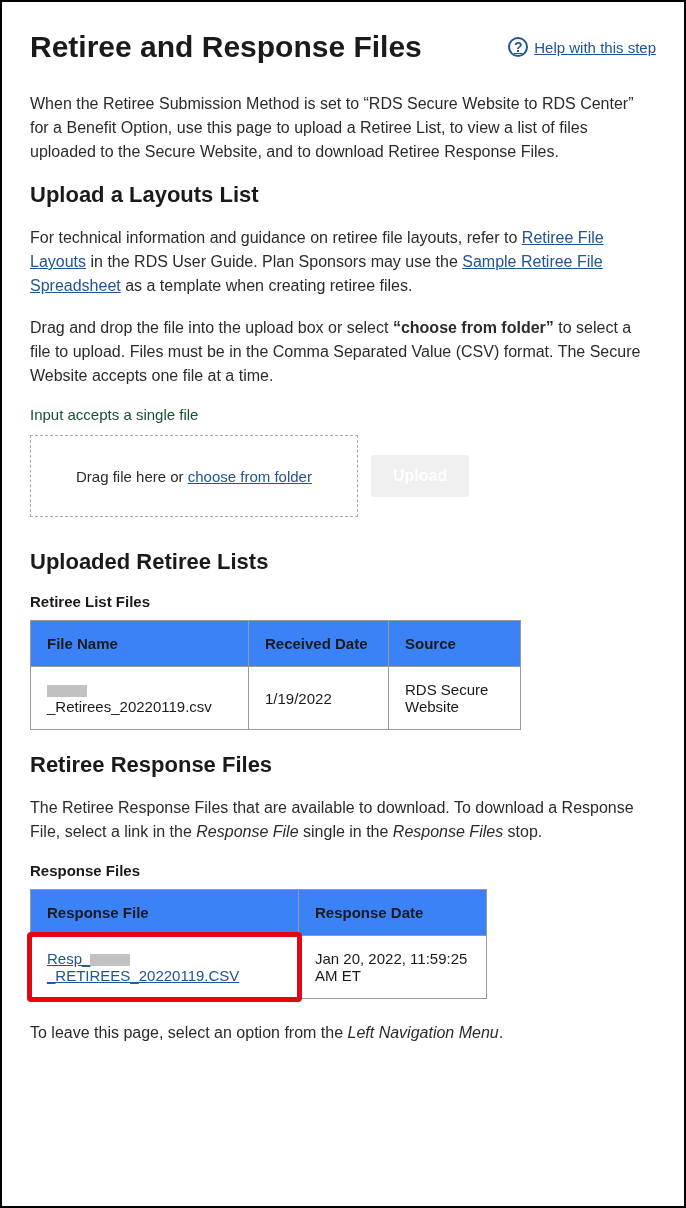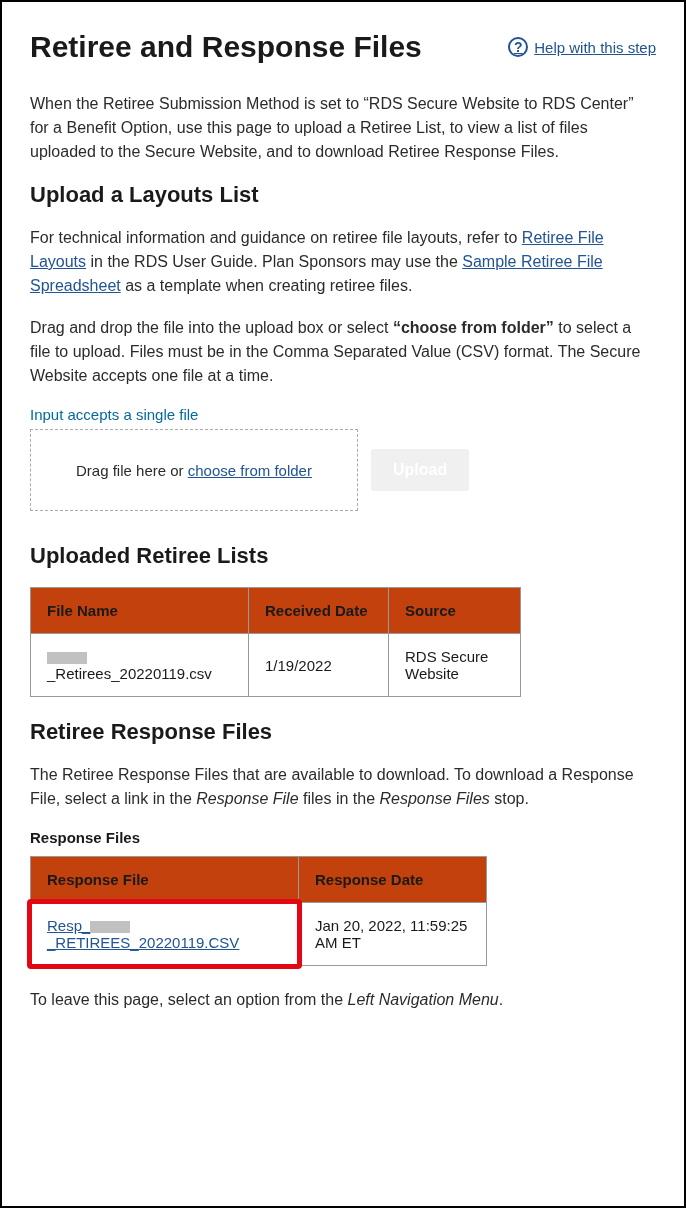--- a/index.html
+++ b/index.html
@@ -58,22 +58,22 @@
     margin: 14px 0 18px 0;
   }
   .bold-inline { font-weight: 700; }
   .inline-link {
     color: #205493;
     text-decoration: underline;
     cursor: pointer;
   }
   .upload-label {
     font-size: 15px;
-    margin-bottom: 6px;
-    color: #0369a1;
+    margin-bottom: 12px;
+    color: #14532d;
   }
   .upload-row {
     display: flex;
     align-items: center;
     gap: 13px;
     margin-bottom: 32px;
   }
   .dropzone {
     border: 1px dashed #aaa;
     width: 328px;
@@ -105,21 +105,21 @@
     width: auto;
     margin-bottom: 22px;
   }
   th, td {
     border: 1px solid #999;
     padding: 14px 16px;
     font-size: 15px;
     text-align: left;
   }
   th {
-    background: #c2410c;
+    background: #3b82f6;
     font-weight: 700;
   }
   .redact {
     display: inline-block;
     background: #c1c1c1;
     width: 40px;
     height: 12px;
     vertical-align: middle;
   }
   .response-table td:first-child, .response-table th:first-child {
@@ -178,20 +178,21 @@
     <div class="dropzone">
       <span>
         <span class="inline-run">Drag file here or </span><a class="inline-link inline-run">choose from folder</a>
       </span>
     </div>
     <button class="upload-btn">Upload</button>
   </div>
 
   <h2>Uploaded Retiree Lists</h2>
 
+  <div class="table-caption">Retiree List Files</div>
   <table class="retiree-table">
     <thead>
       <tr>
         <th>File Name</th>
         <th>Received Date</th>
         <th>Source</th>
       </tr>
     </thead>
     <tbody>
       <tr>
@@ -199,21 +200,21 @@
           <span class="redact"></span><span class="inline-run">_Retirees_20220119.csv</span>
         </td>
         <td>1/19/2022</td>
         <td>RDS Secure Website</td>
       </tr>
     </tbody>
   </table>
 
   <h2>Retiree Response Files</h2>
   <p>
-    <span class="inline-run">The Retiree Response Files that are available to download. To download a Response File, select a link in the </span><span class="italic inline-run">Response File</span><span class="inline-run"> files in the </span><span class="italic inline-run">Response Files</span><span class="inline-run"> stop.</span>
+    <span class="inline-run">The Retiree Response Files that are available to download. To download a Response File, select a link in the </span><span class="italic inline-run">Response File</span><span class="inline-run"> single in the </span><span class="italic inline-run">Response Files</span><span class="inline-run"> stop.</span>
   </p>
 
   <div class="table-caption">Response Files</div>
   <table class="response-table">
     <thead>
       <tr>
         <th>Response File</th>
         <th>Response Date</th>
       </tr>
     </thead>

